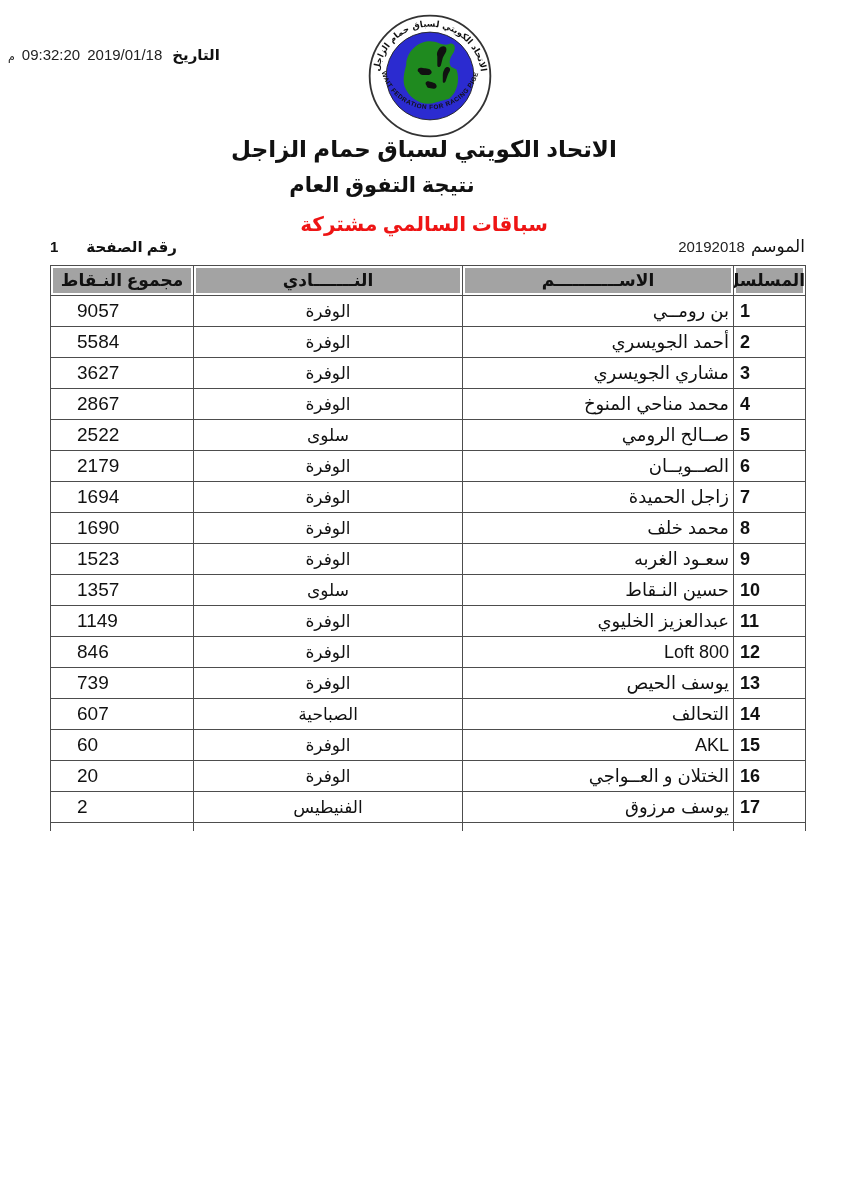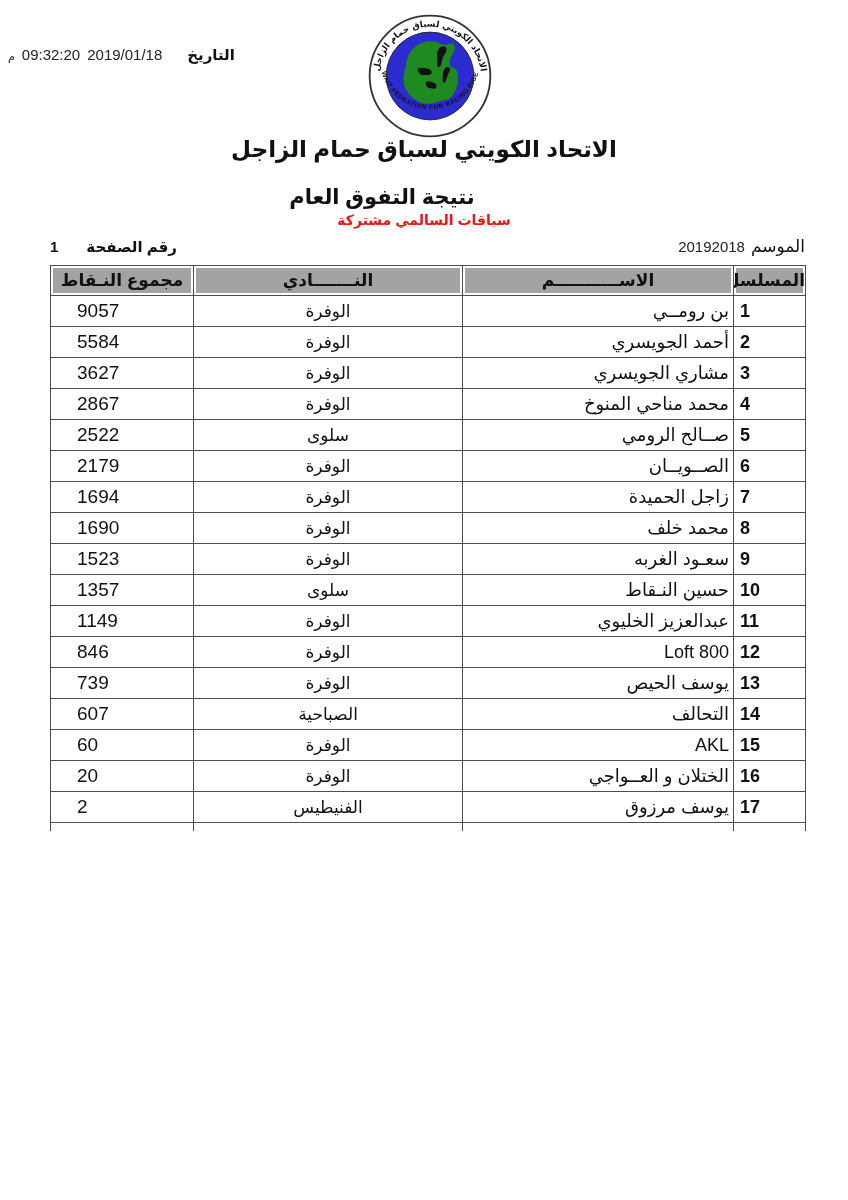--- a/index.html
+++ b/index.html
@@ -9,32 +9,32 @@
     overflow:hidden;
   }
   .abs{position:absolute;}
 
   
   .date-line{
     left:8px;top:46px;height:22px;display:flex;direction:ltr;
     align-items:baseline;gap:7px;font-size:15px;color:#222;
   }
   .date-line .meridiem{font-size:11px;}
-  .date-line .label{font-weight:bold;margin-left:18px;color:#111;}
+  .date-line .label{font-weight:bold;margin-left:3px;color:#111;}
 
   
   .logo{left:366px;top:12px;width:128px;height:128px;}
 
   
   .title-1{left:0;top:136px;width:848px;text-align:center;
     font-size:23px;font-weight:bold;color:#111;}
   .title-2{left:0;top:173px;width:764px;text-align:center;
-    font-size:21px;font-weight:bold;color:#111;margin-top:12px;}
+    font-size:21px;font-weight:bold;color:#111;}
   .title-3{left:0;top:212px;width:848px;text-align:center;
-    font-size:14px;font-weight:bold;}
+    font-size:20px;font-weight:bold;}
 
   
   .season{right:43px;top:236px;direction:rtl;display:flex;align-items:baseline;gap:6px;}
   .season .lbl{font-weight:normal;font-size:17px;color:#111;}
   .season .val{font-size:15px;color:#222;}
   .pageno{left:50px;top:238px;direction:rtl;display:flex;align-items:baseline;gap:28px;}
   .pageno .lbl{font-weight:bold;font-size:15px;color:#111;}
   .pageno .val{font-weight:bold;font-size:15px;color:#111;}
 
   

